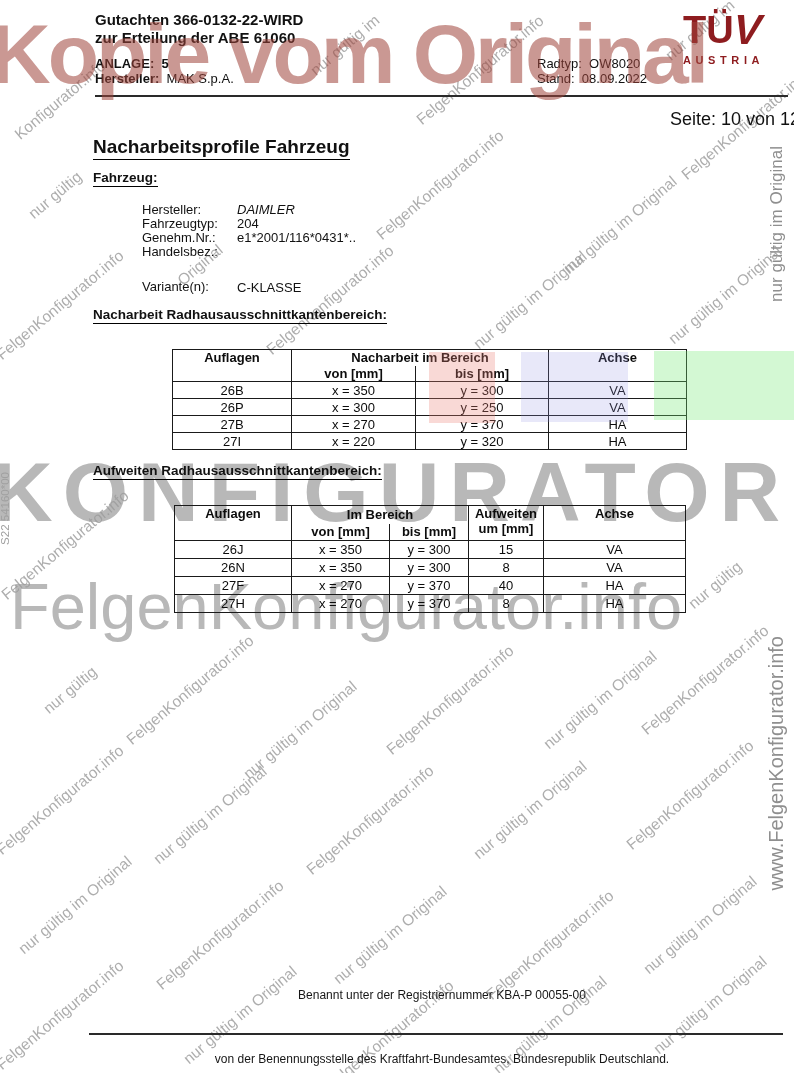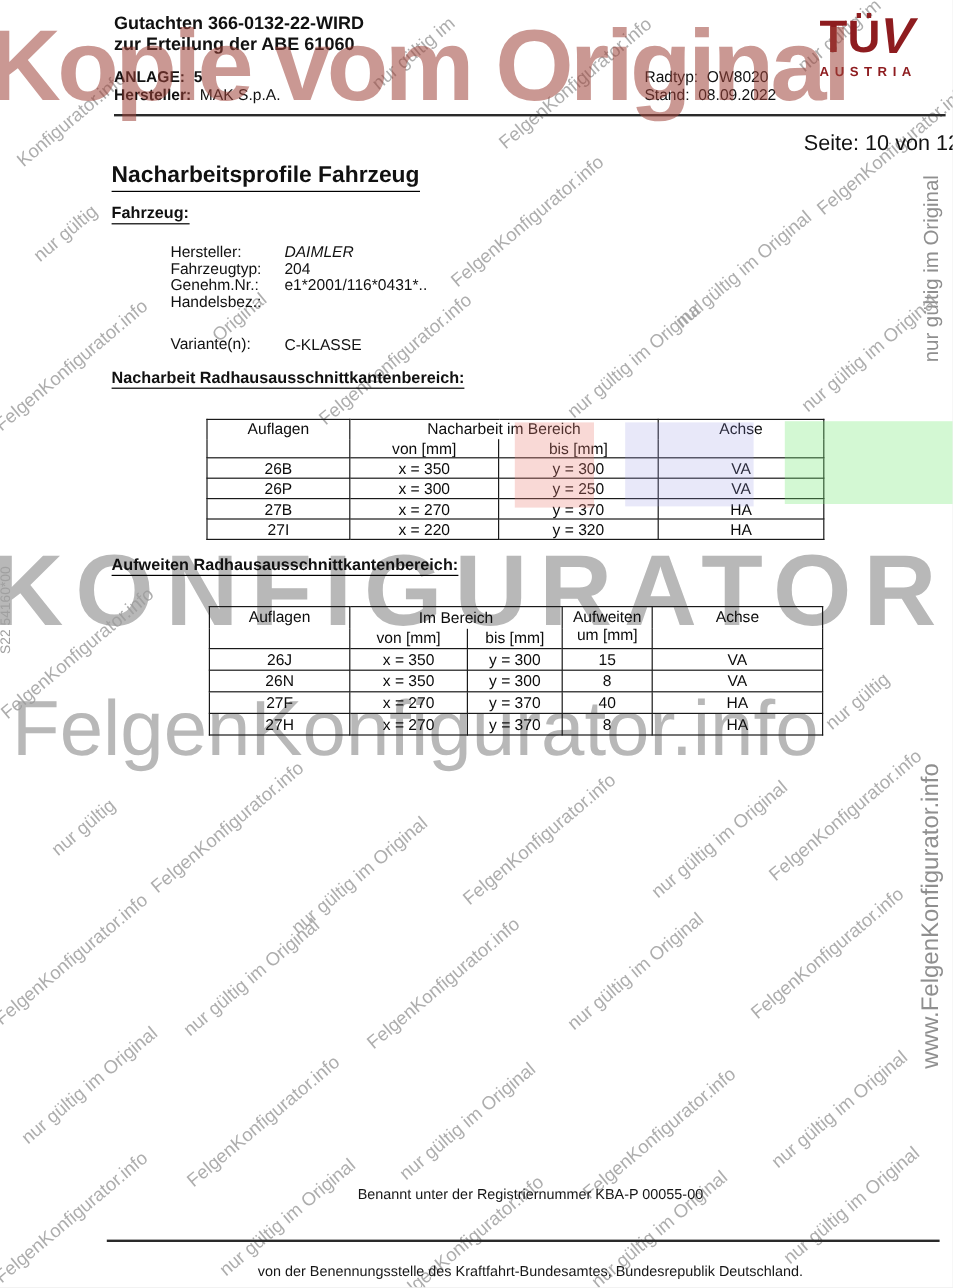--- a/index.html
+++ b/index.html
@@ -37,21 +37,21 @@
   .logo{left:683px;top:8px;width:100px;text-align:left;line-height:1;}
   .logo .tuv{font-size:38px;font-weight:bold;letter-spacing:0px;display:inline-block;}
   .logo .tuv .vv{display:inline-block;transform:skewX(-14deg) translateY(1px);font-size:42px;}
   .logo .austria{font-size:11px;font-weight:bold;letter-spacing:4.6px;margin-top:5px;}
   
   table.doc{border-collapse:collapse;position:absolute;table-layout:fixed;
     font-size:13px;color:#0c0c0c;background:transparent;}
   table.doc th,table.doc td{border:1px solid #1a1a1a;padding:0 4px;text-align:center;
     font-weight:normal;overflow:hidden;white-space:nowrap;}
   table.doc{border:1.5px solid #111;}
-  table.doc th{font-weight:normal;margin-left:26px;}
+  table.doc th{font-weight:bold;margin-left:26px;}
   td.c0,th.c0{text-align:left;padding-left:6px;}
   .vtop{vertical-align:top;padding-top:2px;}
   
   .hl{position:absolute;z-index:3;pointer-events:none;}
   .footer-wrap{position:absolute;left:90px;width:704px;text-align:center;
     font-size:12px;line-height:14px;color:#161616;}
 </style>
 </head>
 <body>
 

